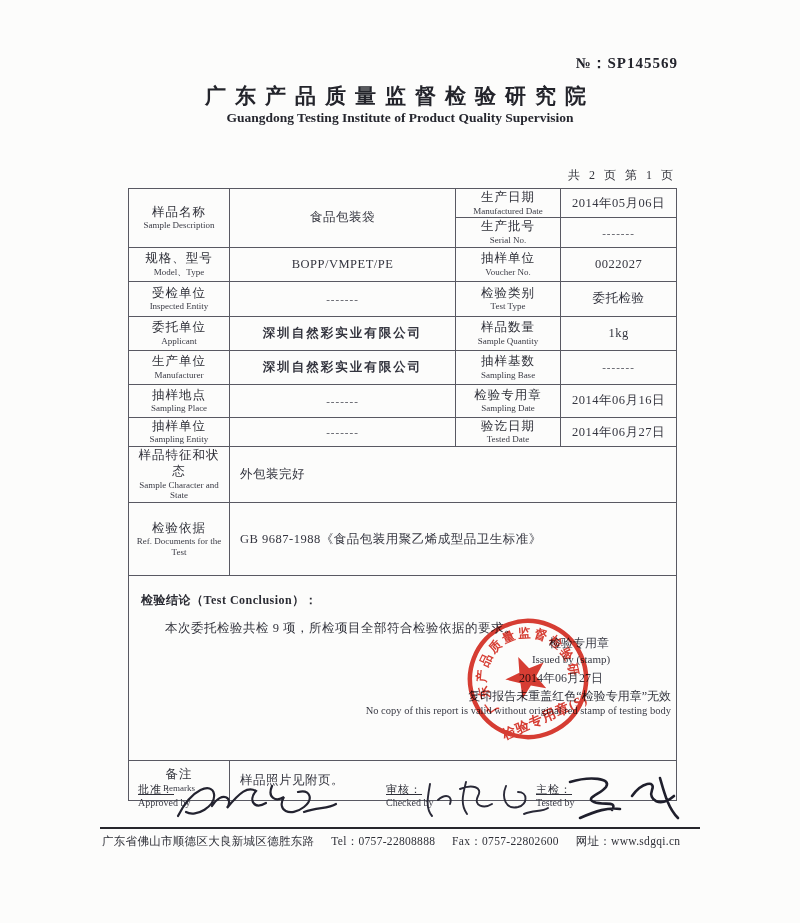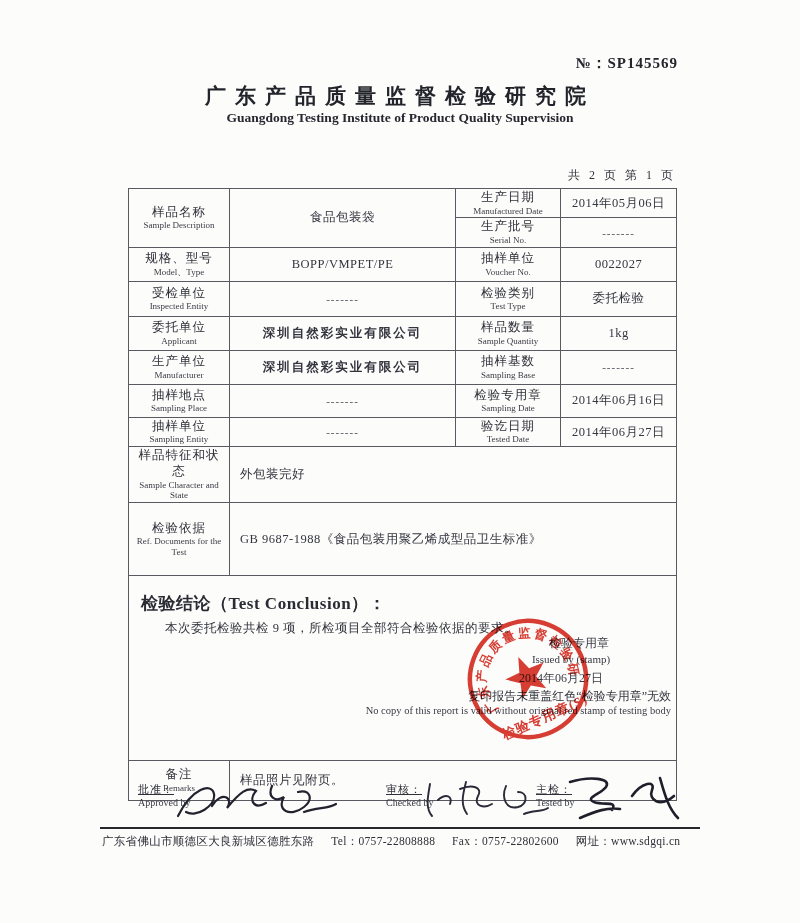--- a/index.html
+++ b/index.html
@@ -23,21 +23,21 @@
   .val{text-align:center; vertical-align:middle; font-size:12.5px; color:#34353f; letter-spacing:0.5px;}
   .val.left{text-align:left; padding-left:10px;}
   .dash{letter-spacing:1px; color:#4a4b55; font-size:11px;}
   tr.hA1 td{height:26px;} tr.hA2 td{height:25px;}
   tr.hC td{height:31px;} tr.hD td{height:32px;margin-top:28px;} tr.hE td{height:31px;}
   tr.hF td{height:31px;} tr.hG td{height:30px;} tr.hH td{height:26px;}
   tr.hI td{height:28px;} tr.hJ td{height:70px;} tr.hK td{height:184px;}
   tr.hL td{height:37px;}
 
   .conc-cell{position:relative; vertical-align:top; padding:0 !important;}
-  .conc-heading{position:absolute; left:12px; top:16px; font-size:17px; font-weight:bold; color:#2a2b33; letter-spacing:0.5px;}
+  .conc-heading{position:absolute; left:12px; top:16px; font-size:12px; font-weight:bold; color:#2a2b33; letter-spacing:0.5px;}
   .conc-body{position:absolute; left:36px; top:44px; font-size:12.5px; color:#33343d; letter-spacing:0.5px;}
   .stamp-caption{position:absolute; left:380px; top:59px; width:140px; text-align:center; font-size:12px; color:#3a3b45;}
   .issued-by{position:absolute; left:372px; top:77px; width:140px; text-align:center; font-size:11px; color:#3a3b45;}
   .stamp-date{position:absolute; left:352px; top:94px; width:160px; text-align:center; font-size:12px; color:#3a3b45;}
   .notice-cn{position:absolute; right:5px; top:112px; width:100%; text-align:right; font-size:12px; color:#33343d;}
   .notice-en{position:absolute; right:5px; top:129px; width:100%; text-align:right; font-size:10.5px; color:#3a3b45;}
   .stamp-svg{position:absolute; left:324px; top:28px; transform:rotate(-24deg); opacity:0.9; mix-blend-mode:multiply;}
 
   .sig-strip{position:absolute; top:778px; left:128px; width:548px; height:52px;}
   .sig-label{position:absolute; text-align:left;}

